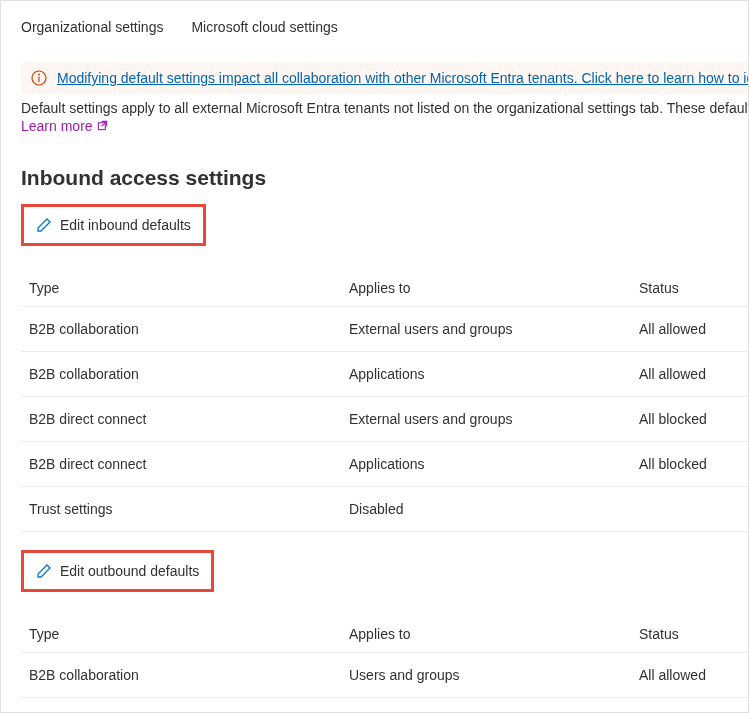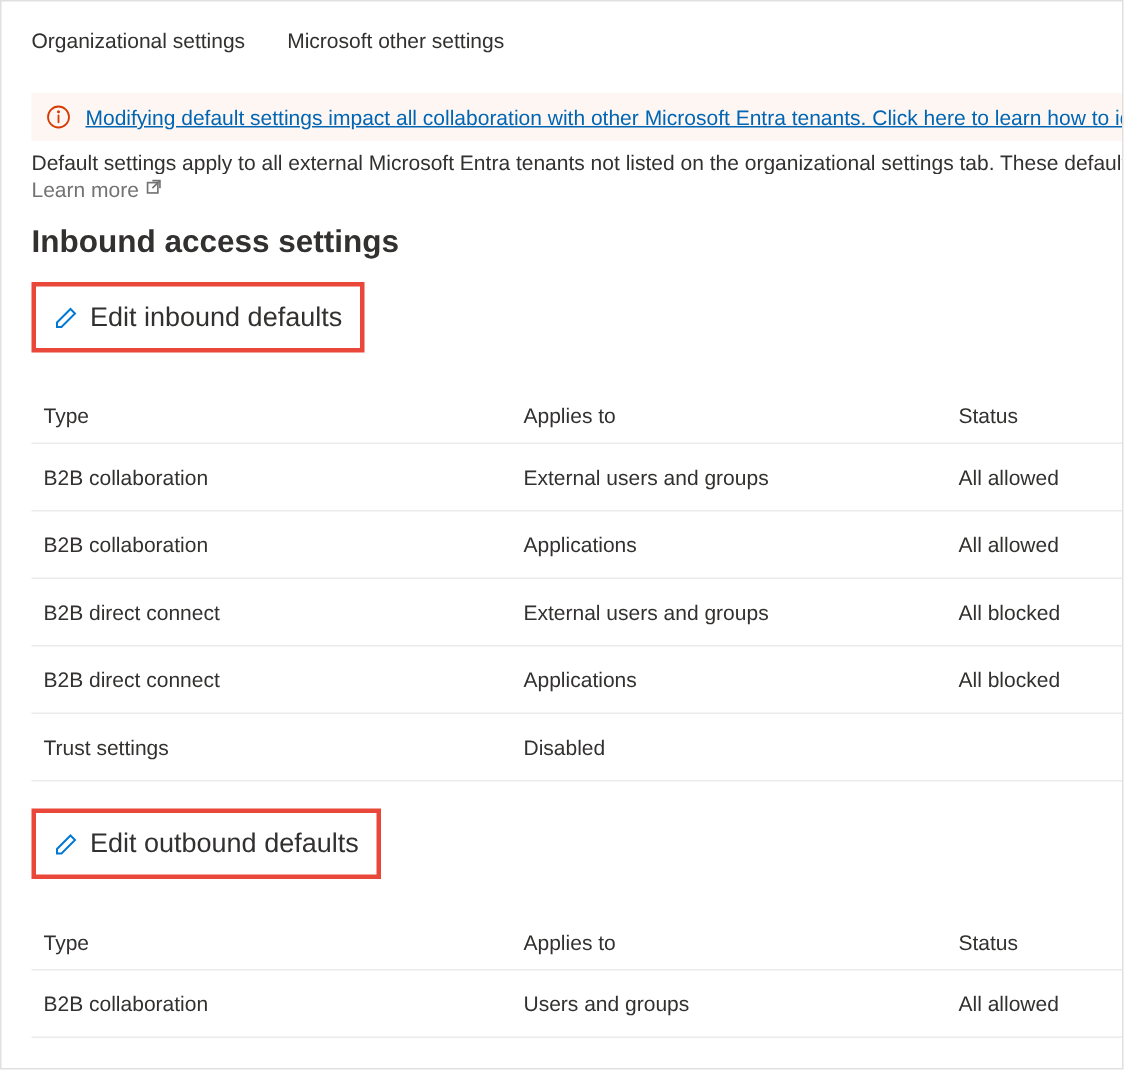--- a/index.html
+++ b/index.html
@@ -72,46 +72,46 @@
       color: #0065b3;
       text-decoration: underline;
     }
     .description {
       margin-bottom: 2px;
       white-space: nowrap;
       overflow: hidden;
       color: #323130;
     }
     .learn-more {
-      color: #737373;
+      color: #a21caf;
       text-decoration: none;
       display: inline-flex;
       align-items: center;
       gap: 4px;
-      margin-bottom: 16px;
+      margin-bottom: 32px;
     }
     .external-icon {
       font-size: 11px;
     }
     .section-title {
       font-weight: 600;
       font-size: 21px;
       margin-bottom: 14px;
       color: #323130;
     }
     .edit-button {
       display: inline-flex;
       align-items: center;
       gap: 8px;
       padding: 10px 12px;
       border: 3px solid #e8473a;
       background: #ffffff;
       cursor: pointer;
       color: #323130;
-      font-size: 18px;
+      font-size: 14px;
       margin-bottom: 24px;
       font-family: inherit;
     }
     .pencil-icon {
       color: #0078d4;
       width: 16px;
       height: 16px;
       display: inline-flex;
     }
     .table {
@@ -142,21 +142,21 @@
     .section {
       margin-bottom: 18px;
     }
   </style>
 </head>
 <body>
 
 <div class="container">
   <div class="tabs">
     <div class="tab">Organizational settings</div>
-    <div class="tab">Microsoft other settings</div>
+    <div class="tab">Microsoft cloud settings</div>
   </div>
 
   <div class="content">
     <div class="info-banner">
       <span class="info-icon">
         <svg viewBox="0 0 16 16" width="16" height="16" fill="none" stroke="currentColor" stroke-width="1.2">
           <circle cx="8" cy="8" r="7"></circle>
           <line x1="8" y1="4.5" x2="8" y2="4.5" stroke-width="2" stroke-linecap="round"></line>
           <line x1="8" y1="7" x2="8" y2="11.5" stroke-linecap="round"></line>
         </svg>

